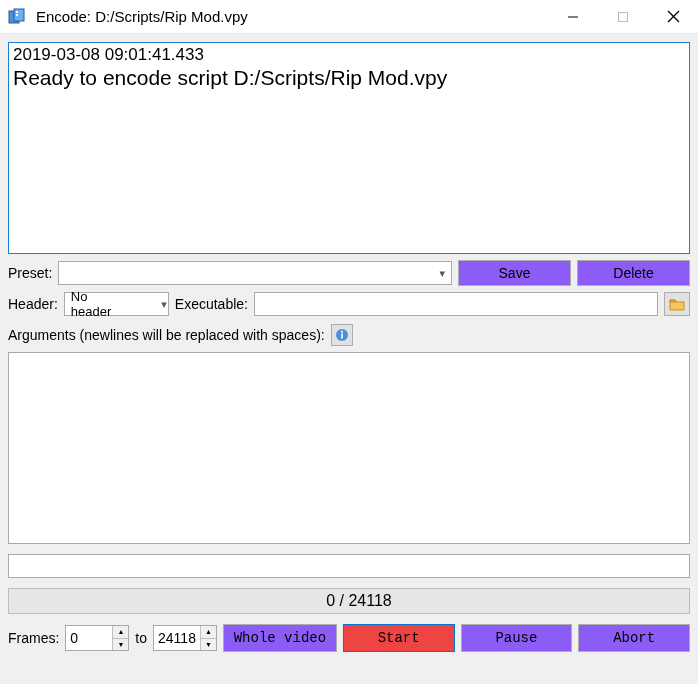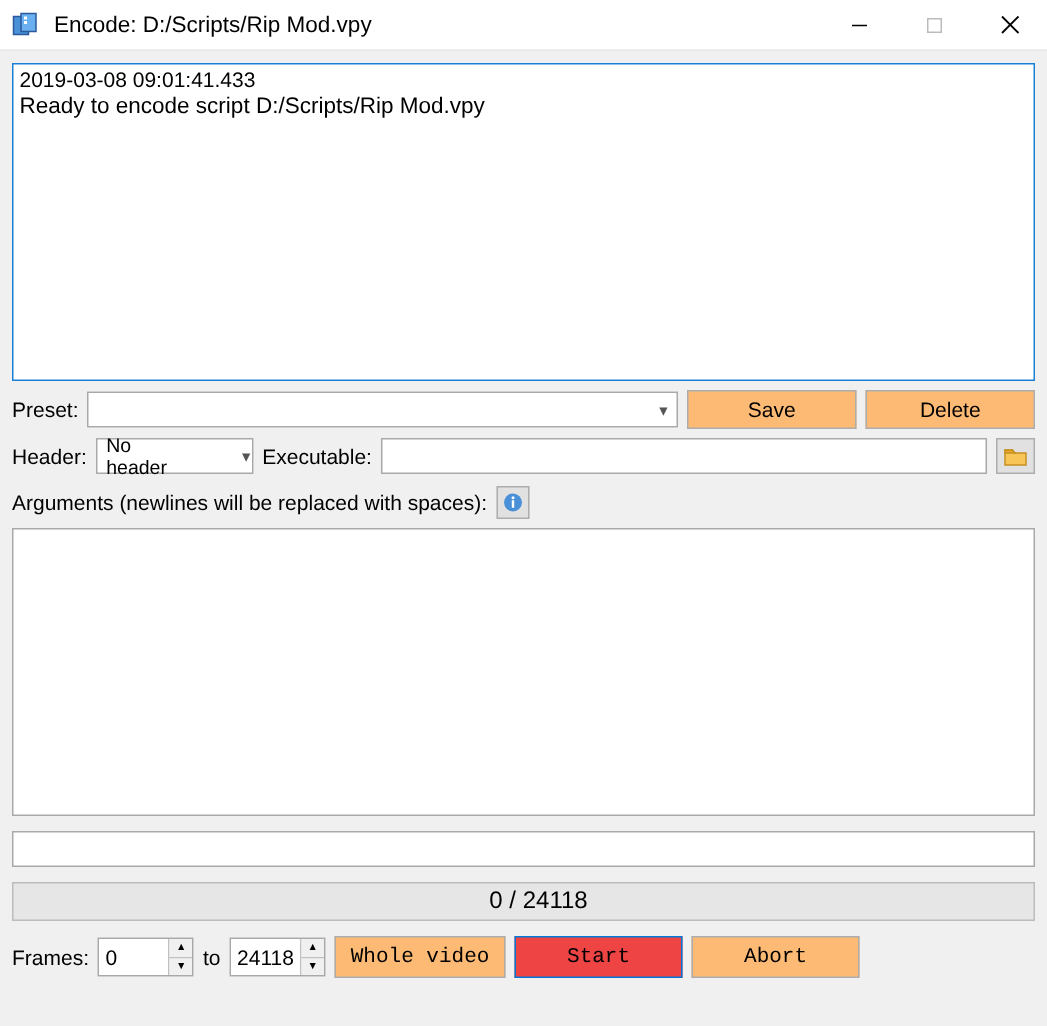--- a/index.html
+++ b/index.html
@@ -49,41 +49,41 @@
   }
   .logbox {
     background: #fff;
     border: 1px solid #1a80d6;
     height: 212px;
     padding: 2px 4px;
     font-size: 13px;
     line-height: 1.2;
     overflow: auto;
   }
-  .logbox .ts { font-size: 14px; color: #000; }
+  .logbox .ts { font-size: 17px; color: #000; }
   .row { display: flex; align-items: center; gap: 6px; }
   .label { font-size: 14px; white-space: nowrap; }
   .combo, .textinput, .argbox, .framefield {
     background: #fff;
     border: 1px solid #a9a9a9;
     height: 24px;
     font-family: inherit;
     font-size: 13px;
     padding: 0 4px;
   }
   .combo {
     position: relative;
     display: flex; align-items: center; justify-content: space-between;
     padding: 0 6px 0 6px;
     min-width: 50px;
   }
   .combo .chev { font-size: 11px; color: #555; margin-left: 6px; }
   .btn {
     height: 26px;
-    background: #fdba74;
+    background: #8b5cf6;
     border: 1px solid #adadad;
     font-family: inherit;
     font-size: 14px;
     display: flex; align-items: center; justify-content: center;
     cursor: default;
     padding: 0 8px;
   }
   .preset-row .combo { flex: 1; width: 100%; }
   .preset-row .btn { width: 113px; }
   .header-row .combo { width: 105px; gap: 44px; }
@@ -182,21 +182,21 @@
           <line x1="12" y1="1" x2="1" y2="12" stroke="#000" stroke-width="1.2"></line>
         </svg>
     </div>
   </div>
 </div>
 
 <div class="content">
 
   <div class="logbox">
     <div class="ts">2019-03-08 09:01:41.433</div>
-    <div style="font-size:15px;">Ready to encode script D:/Scripts/Rip Mod.vpy</div>
+    <div style="font-size:21px;">Ready to encode script D:/Scripts/Rip Mod.vpy</div>
   </div>
 
   <div class="row preset-row">
     <span class="label">Preset:</span>
     <div class="combo">
       <span></span>
       <span class="chev">▾</span>
     </div>
     <div class="btn">Save</div>
     <div class="btn">Delete</div>
@@ -249,16 +249,17 @@
     <span class="label">to</span>
     <div class="spin">
       <input value="24118" style="">
       <div class="spinbtns">
         <div class="spbtn">▲</div>
         <div class="spbtn">▼</div>
       </div>
     </div>
     <div class="btn whole">Whole video</div>
     <div class="btn start">Start</div>
+    <div class="btn pause">Pause</div>
     <div class="btn abort">Abort</div>
   </div>
 
 </div>
 
 </body></html>

